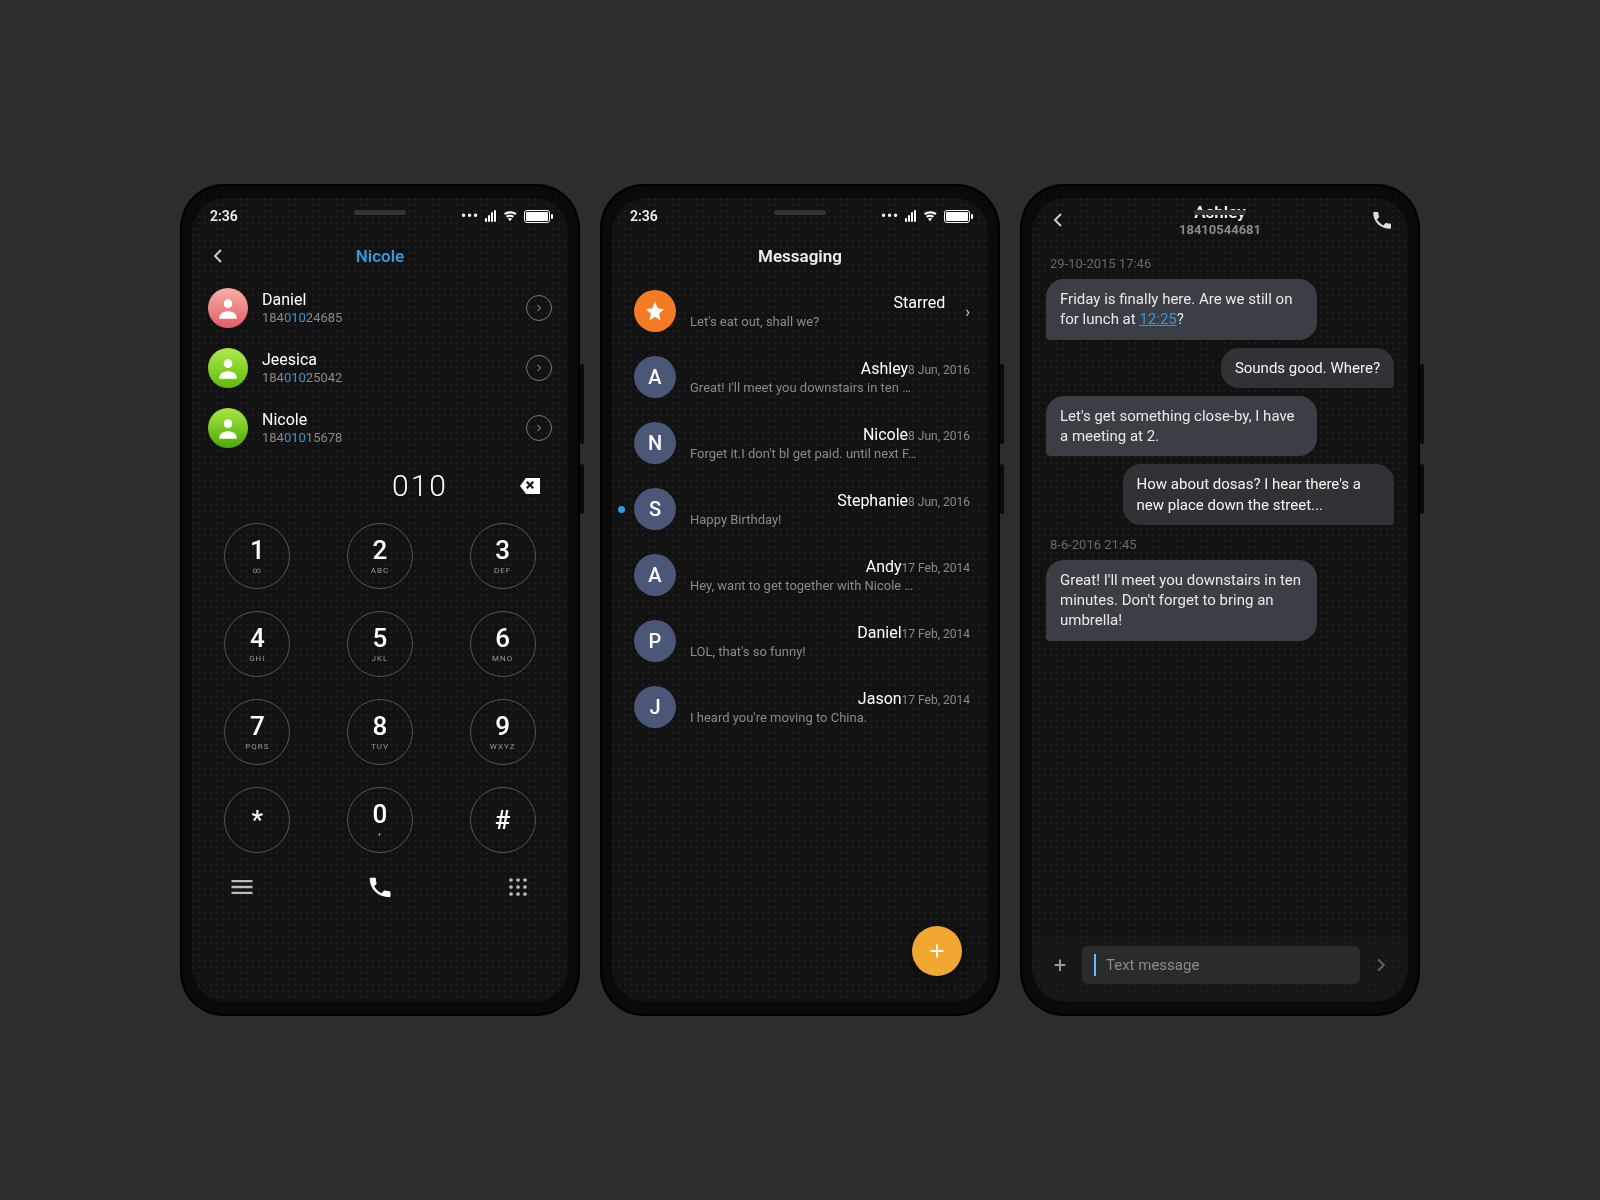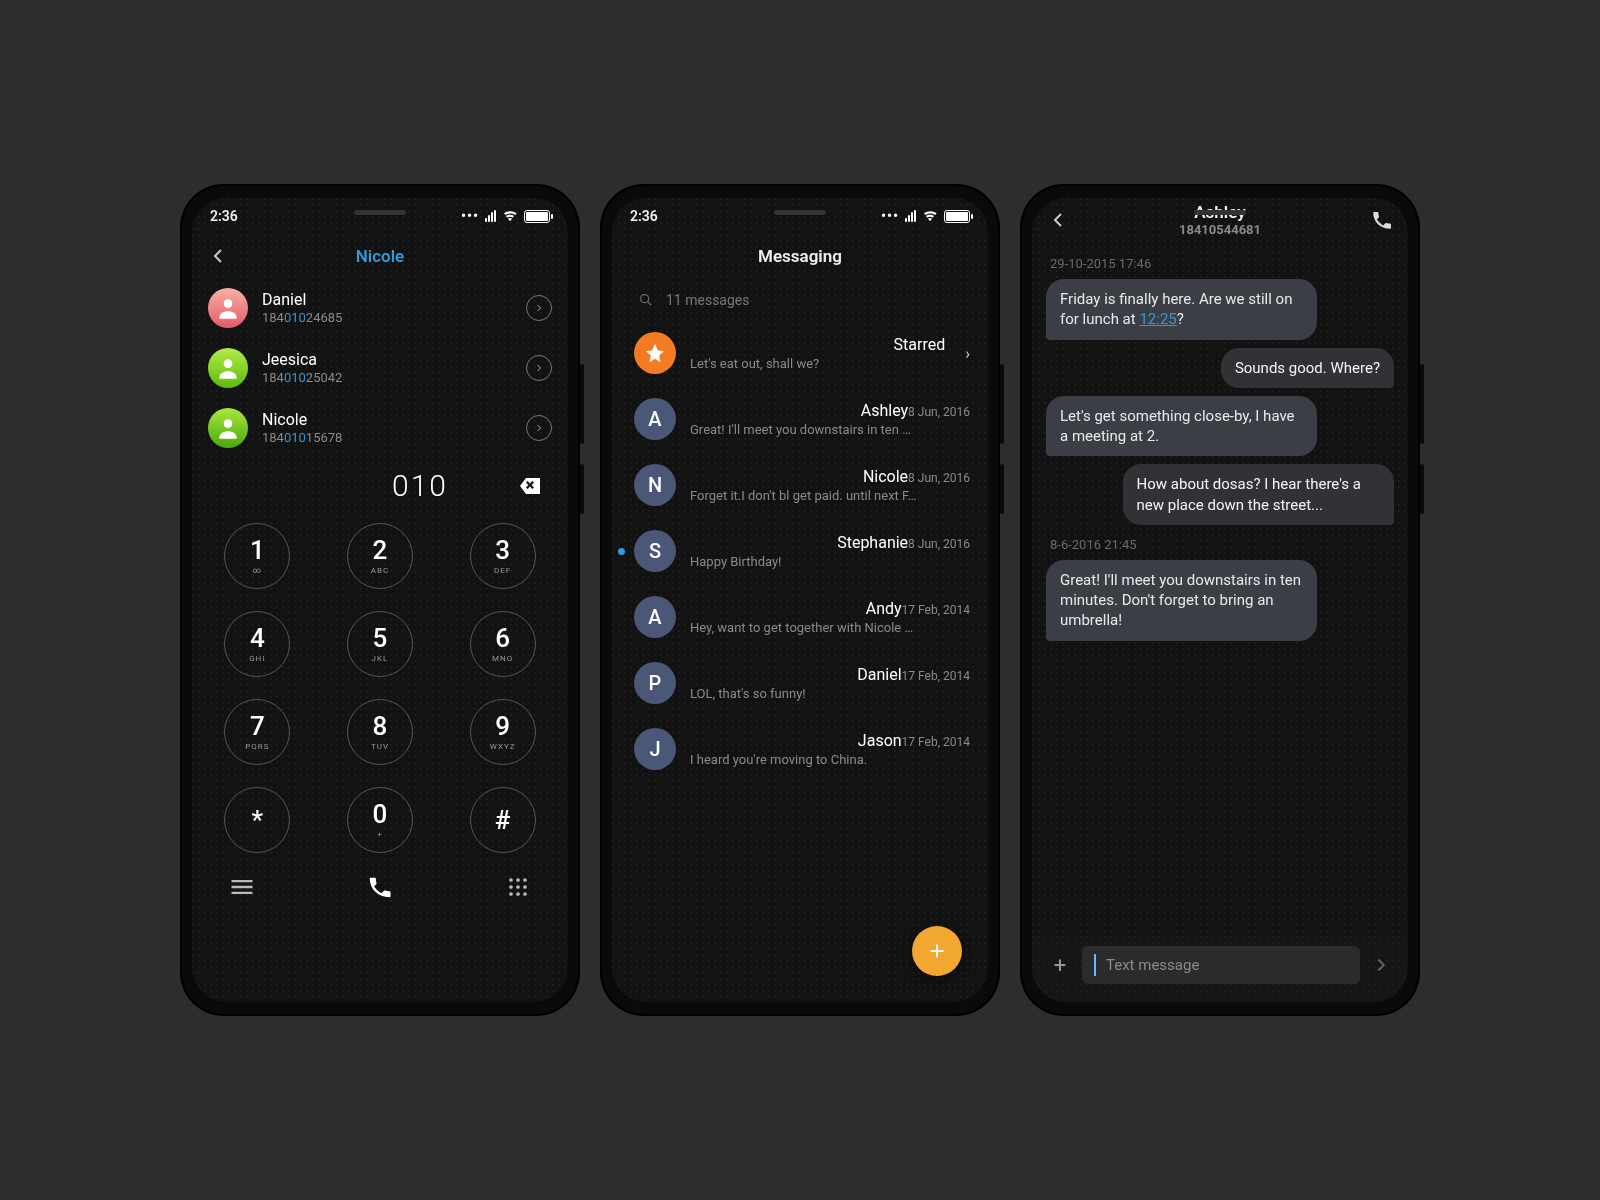--- a/index.html
+++ b/index.html
@@ -313,27 +313,20 @@
         <div class="batt">
             <div class="fill"></div>
           </div>
       </div>
     </div>
 
     <div class="app-header">
       <span class="title">Messaging</span>
     </div>
 
-    <div class="search-bar">
-      <svg width="16" height="16" viewBox="0 0 24 24" fill="none" stroke="#666" stroke-width="2">
-          <circle cx="10" cy="10" r="6"></circle>
-          <line x1="20" y1="20" x2="14.5" y2="14.5"></line>
-        </svg>
-      <span>11 messages</span>
-    </div>
 
     <div class="msg-list" id="msg-list">
         <div class="msg-row star">
           <div class="mavatar">
             <svg width="22" height="22" viewBox="0 0 24 24" fill="#fff">
               <path d="M12 2l2.9 6.9L22 10l-5.5 4.8L18 22l-6-3.6L6 22l1.5-7.2L2 10l7.1-1.1z"></path>
             </svg>
           </div>
           <div class="msg-body">
             <div class="msg-top">

